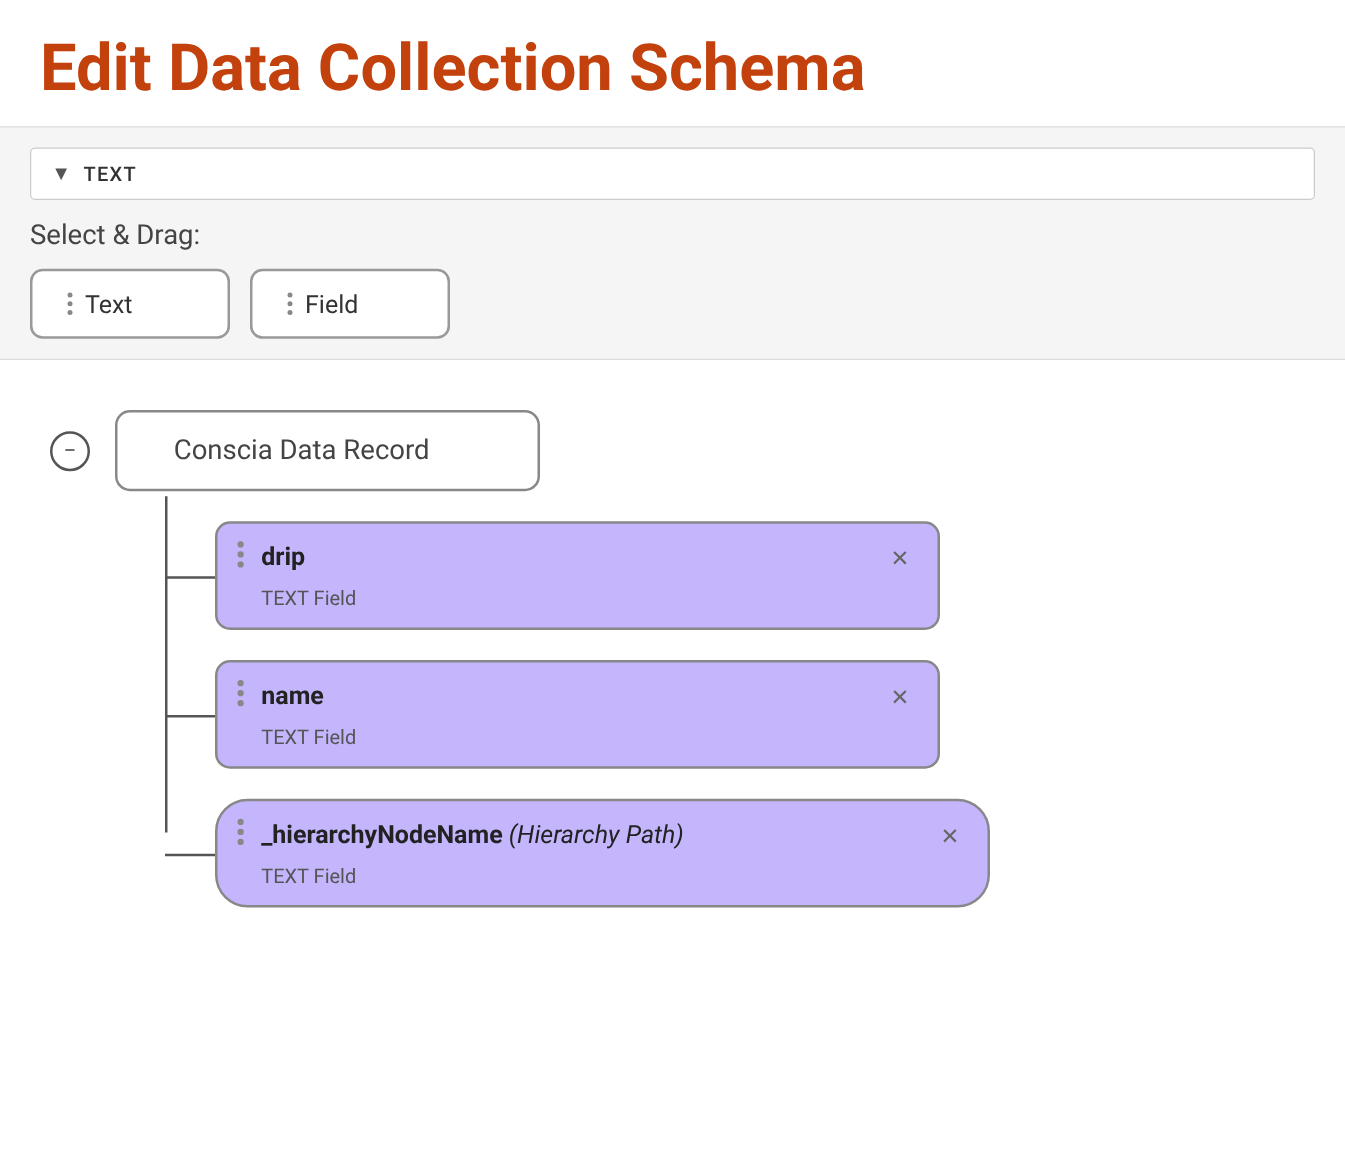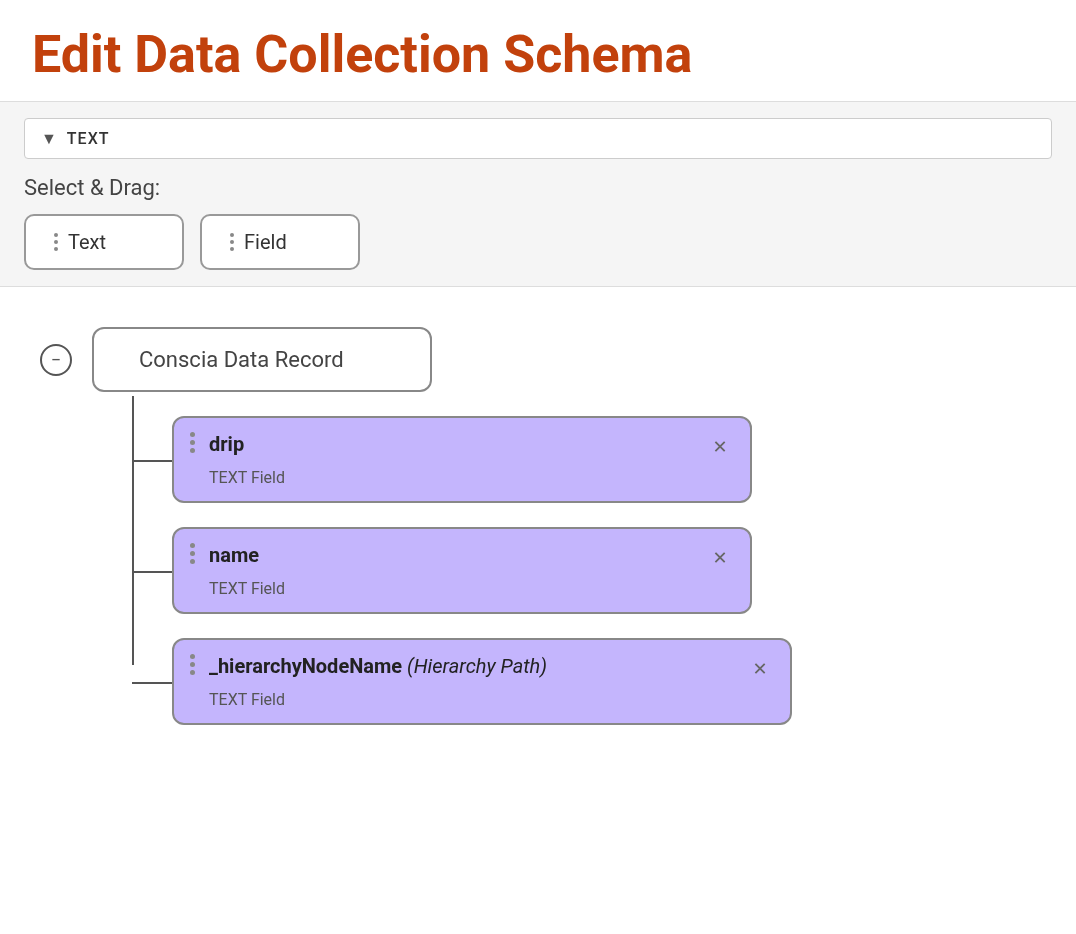--- a/index.html
+++ b/index.html
@@ -298,21 +298,21 @@
           </div>
           <div class="field-info">
             <div class="field-name">name</div>
             <div class="field-type">TEXT Field</div>
           </div>
           <div class="close-btn">✕</div>
         </div>
       </div>
 
       <div class="child-node">
-        <div class="field-box" style="max-width: 620px;">
+        <div class="field-box" style="max-width: 620px; border-radius: 26px;">
           <div class="field-dots">
             <span></span>
               <span></span>
               <span></span>
           </div>
           <div class="field-info">
             <div class="field-name">
               <span>_hierarchyNodeName</span><em> (Hierarchy Path)</em>
             </div>
             <div class="field-type">TEXT Field</div>

